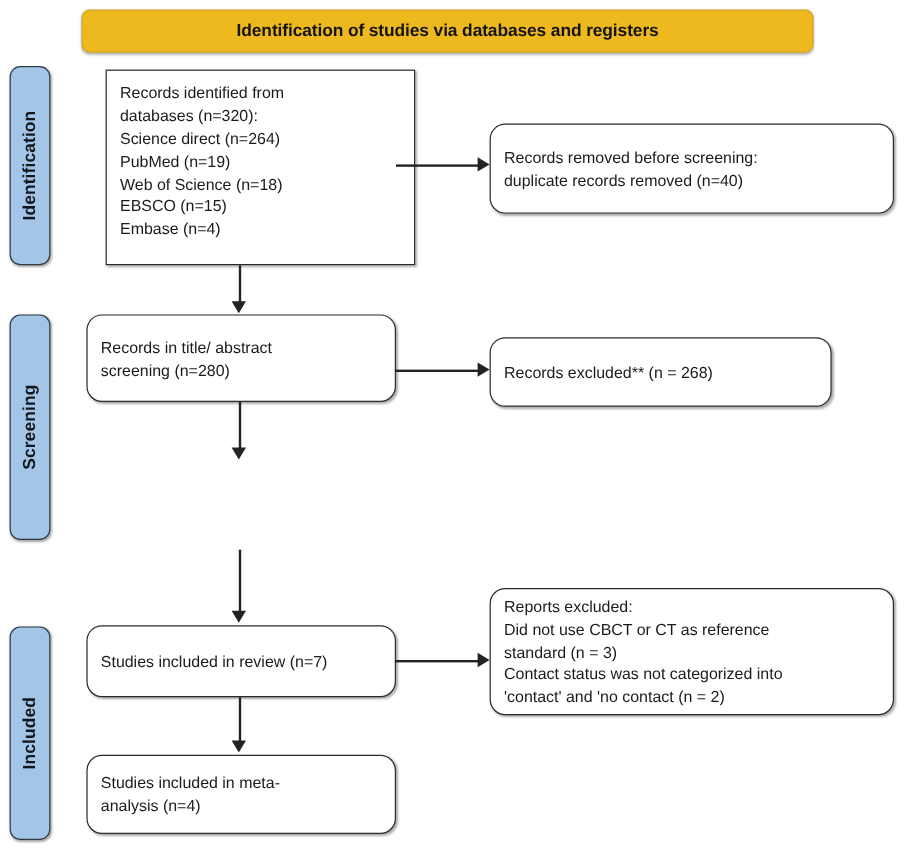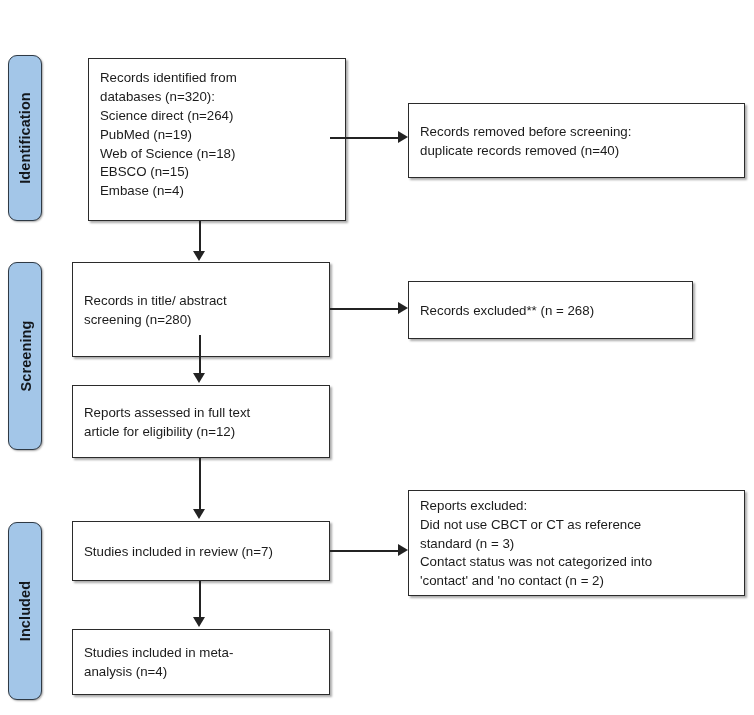--- a/index.html
+++ b/index.html
@@ -81,25 +81,26 @@
   }
   .node-text {
     font-size: 13.3px;
     line-height: 1.42;
     color: #1b1b1b;
     white-space: pre-line;
   }
   .node.vcenter {
     display: flex;
     align-items: center;
+    border-radius: 13px;
   }
 
   #node-identified     { left: 72px;  top: 58px;  width: 258px; height: 163px; margin-left: 16px; }
   #node-removed        { left: 408px; top: 103px; width: 337px; height: 75px;  }
-  #node-screened       { left: 72px;  top: 262px; width: 258px; height: 95px;  }
+  #node-screened       { left: 72px;  top: 262px; width: 258px; height: 73px;  }
   #node-excluded       { left: 408px; top: 281px; width: 285px; height: 58px;  }
   #node-fulltext       { left: 72px;  top: 385px; width: 258px; height: 73px;  }
   #node-included-rev   { left: 72px;  top: 521px; width: 258px; height: 60px;  }
   #node-reports-excl   { left: 408px; top: 490px; width: 337px; height: 106px; }
   #node-meta           { left: 72px;  top: 629px; width: 258px; height: 66px;  }
 
   
   .conn {
     position: absolute;
     background: #232323;
@@ -143,20 +144,23 @@
   #h2-a   { left: 398px; top: 302px; }
   
   #h3-h   { left: 330px; top: 550px; width: 70px; }
   #h3-a   { left: 398px; top: 544px; }
 </style>
 </head>
 <body>
 
 <div id="prisma-root">
 
+  <div class="banner">
+    <span class="banner-text">Identification of studies via databases and registers</span>
+  </div>
 
   <div class="stage" id="stage-identification">
     <span class="stage-text">Identification</span>
   </div>
   <div class="stage" id="stage-screening">
     <span class="stage-text">Screening</span>
   </div>
   <div class="stage" id="stage-included">
     <span class="stage-text">Included</span>
   </div>
@@ -178,24 +182,20 @@
 
   <div class="node vcenter" id="node-screened">
     <div class="node-text">Records in title/ abstract
 screening (n=280)</div>
   </div>
 
   <div class="node vcenter" id="node-excluded">
     <div class="node-text">Records excluded** (n = 268)</div>
   </div>
 
-  <div class="node vcenter" id="node-fulltext">
-    <div class="node-text">Reports assessed in full text
-article for eligibility (n=12)</div>
-  </div>
 
   <div class="node vcenter" id="node-included-rev">
     <div class="node-text">Studies included in review (n=7)</div>
   </div>
 
   <div class="node vcenter" id="node-reports-excl">
     <div class="node-text">Reports excluded:
 Did not use CBCT or CT as reference
 standard (n = 3)
 Contact status was not categorized into

